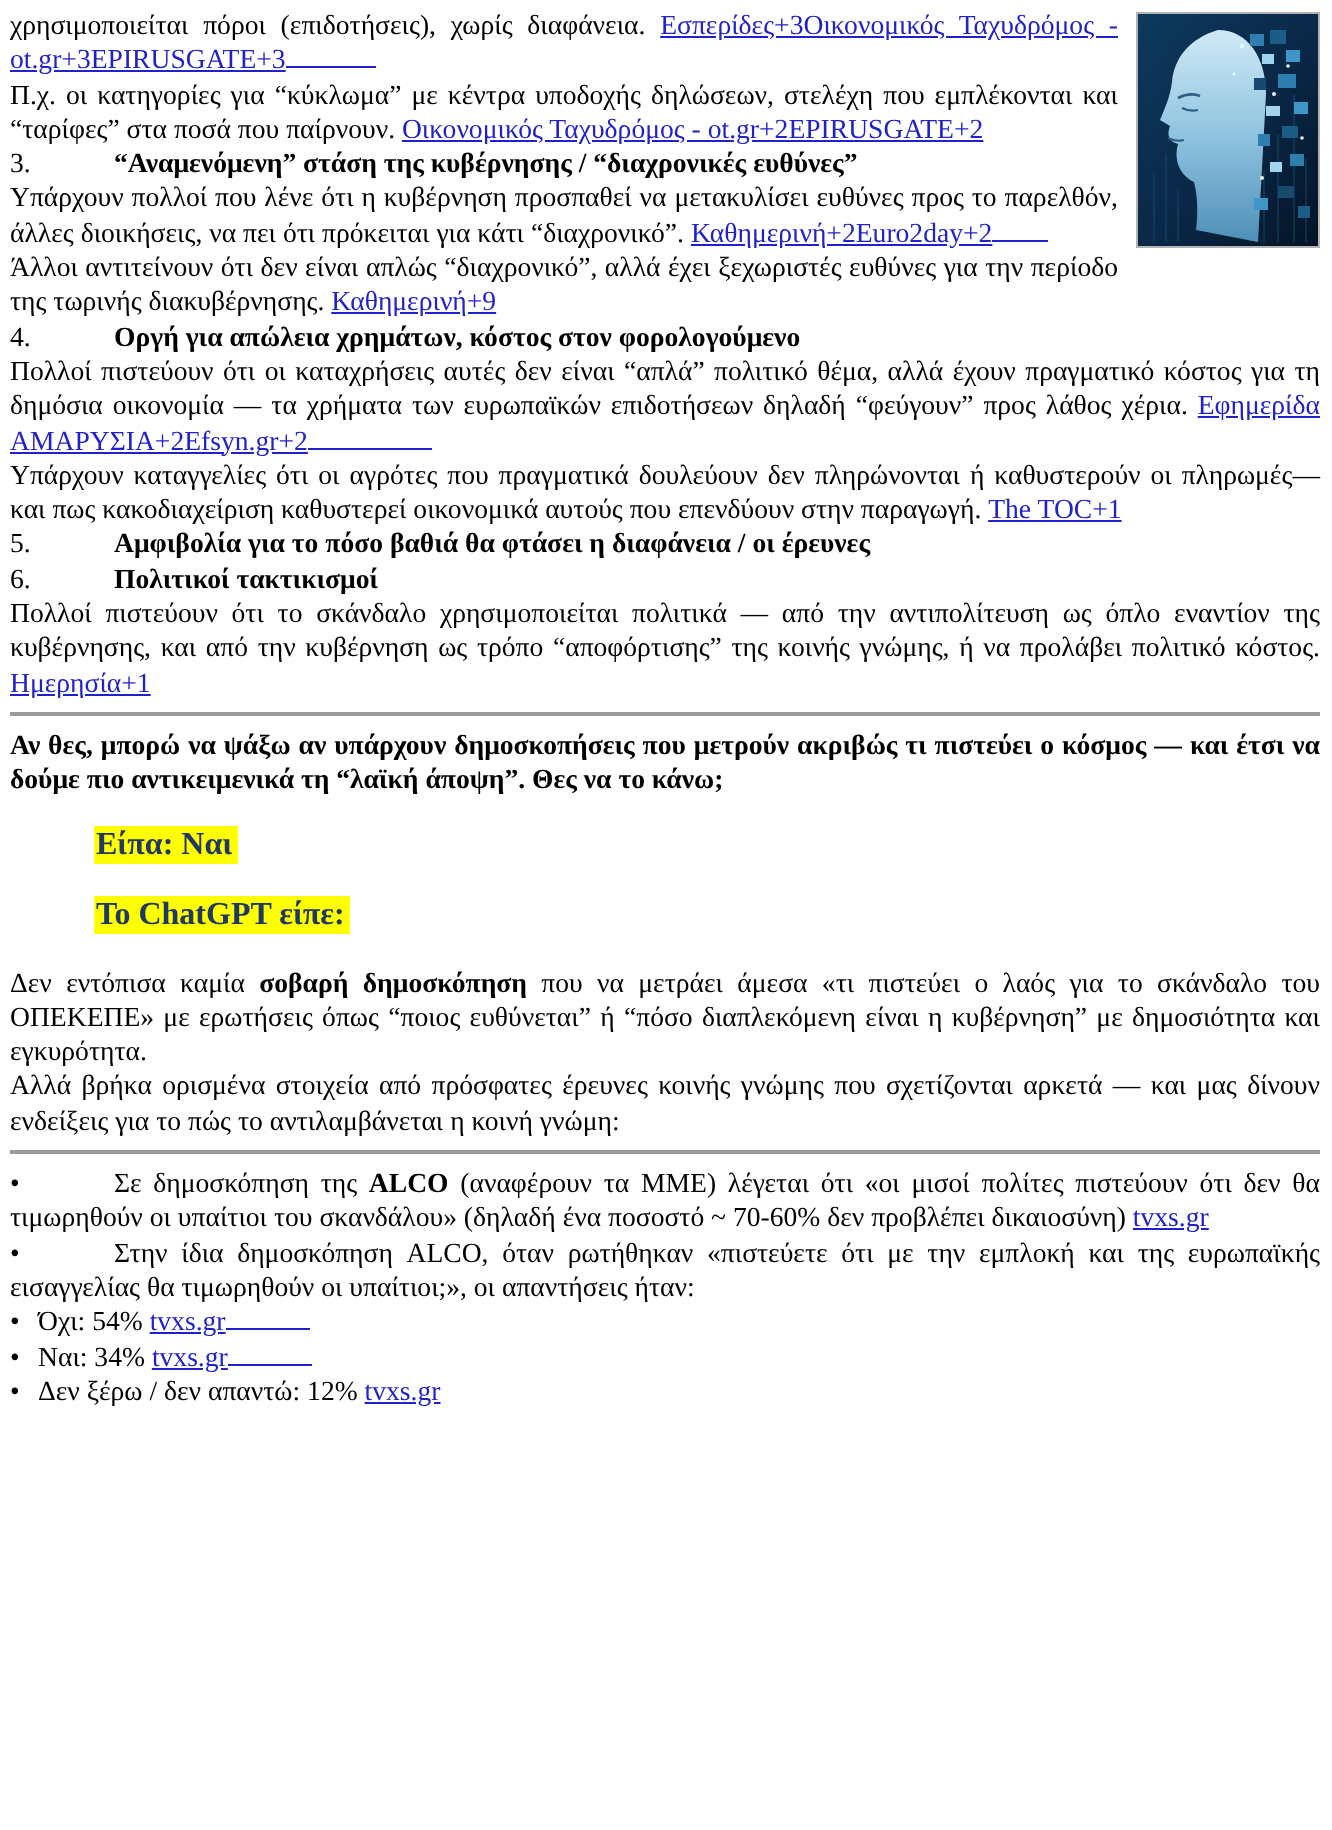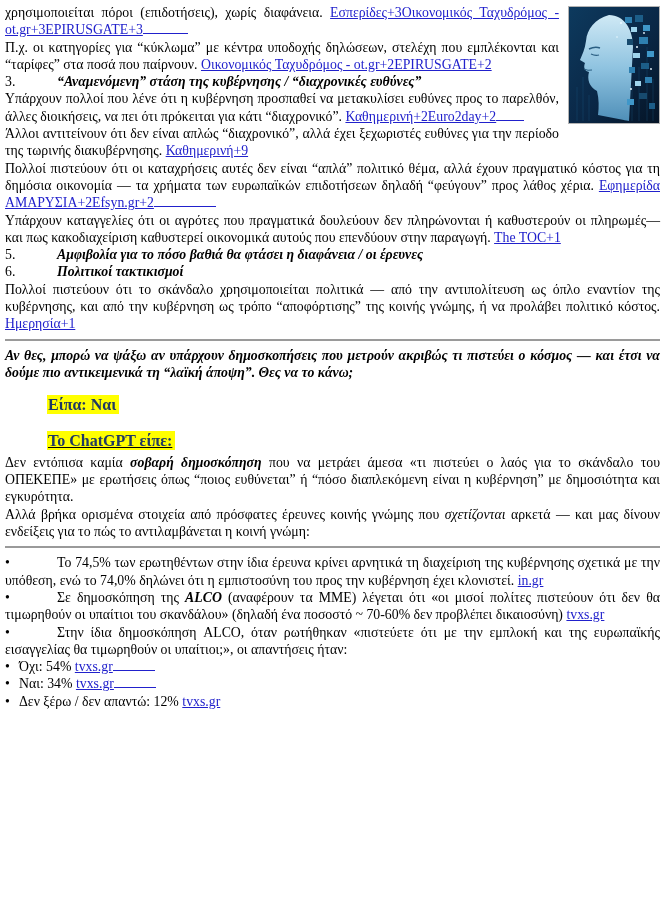--- a/index.html
+++ b/index.html
@@ -21,36 +21,36 @@
   .content{width:100%;}
   .doc-image{
     float:right;
     width:92px;height:118px;
     margin:2px 0 6px 9px;
     border:1px solid #b3b3b3;
     background:#07192e;
   }
   .doc-image svg{display:block;width:100%;height:100%;}
   .para{text-align:justify;margin:0;}
-  .b{font-weight:bold;font-style:italic;}
-  .i{font-style:italic;}
+  .b{font-weight:bold;}
+  .i{}
   .numtab{display:inline-block;width:52px;}
   .sub .numtab{width:14px;}
   .link{color:var(--link);text-decoration:underline;cursor:pointer;}
   .tail{
     display:inline-block;height:0.85em;
     border-bottom:1.4px solid var(--link);
     vertical-align:baseline;
   }
   .rule{
     border:none;border-top:2px solid var(--rule);
     margin:6px 0 6px 0;height:0;
   }
   .hl-wrap{margin:14px 0 0 0;padding-left:42px;}
-  .hl-wrap.second{margin:16px 0 4px 0;text-decoration:underline;}
+  .hl-wrap.second{margin:16px 0 16px 0;}
   .hl{
     background:var(--hl-bg);
     color:var(--hl-text);
     font-weight:bold;
     font-size:16px;line-height:19px;
     padding:1px 3px 1px 1px;
   }
   .section{
     font-weight:bold;font-size:16.5px;line-height:21px;
     margin:4px 0 2px 0;
@@ -127,33 +127,33 @@
       </g>
     </svg>
   </div>
 
   <div id="blocks">
       <p class="para"><span>χρησιμοποιείται πόροι (επιδοτήσεις), χωρίς διαφάνεια. </span><a class="link">Εσπερίδες+3Οικονομικός Ταχυδρόμος - ot.gr+3EPIRUSGATE+3</a><span class="tail" style="width: 45px;"></span></p>
       <p class="para"><span>Π.χ. οι κατηγορίες για “κύκλωμα” με κέντρα υποδοχής δηλώσεων, στελέχη που εμπλέκονται και “ταρίφες” στα ποσά που παίρνουν. </span><a class="link">Οικονομικός Ταχυδρόμος - ot.gr+2EPIRUSGATE+2</a></p>
       <p class="para"><span class="numtab">3.</span><span class="b">“Αναμενόμενη” στάση της κυβέρνησης / “διαχρονικές ευθύνες”</span></p>
       <p class="para"><span>Υπάρχουν πολλοί που λένε ότι η κυβέρνηση προσπαθεί να μετακυλίσει ευθύνες προς το παρελθόν, άλλες διοικήσεις, να πει ότι πρόκειται για κάτι “διαχρονικό”. </span><a class="link">Καθημερινή+2Euro2day+2</a><span class="tail" style="width: 28px;"></span></p>
       <p class="para"><span>Άλλοι αντιτείνουν ότι δεν είναι απλώς “διαχρονικό”, αλλά έχει ξεχωριστές ευθύνες για την περίοδο της τωρινής διακυβέρνησης. </span><a class="link">Καθημερινή+9</a></p>
+      <p class="para"><span class="numtab">4.</span><span class="b">Οργή για απώλεια χρημάτων, κόστος στον φορολογούμενο</span></p>
       <p class="para"><span>Πολλοί πιστεύουν ότι οι καταχρήσεις αυτές δεν είναι “απλά” πολιτικό θέμα, αλλά έχουν πραγματικό κόστος για τη δημόσια οικονομία — τα χρήματα των ευρωπαϊκών επιδοτήσεων δηλαδή “φεύγουν” προς λάθος χέρια. </span><a class="link">Εφημερίδα ΑΜΑΡΥΣΙΑ+2Efsyn.gr+2</a><span class="tail" style="width: 62px;"></span></p>
       <p class="para"><span>Υπάρχουν καταγγελίες ότι οι αγρότες που πραγματικά δουλεύουν δεν πληρώνονται ή καθυστερούν οι πληρωμές— και πως κακοδιαχείριση καθυστερεί οικονομικά αυτούς που επενδύουν στην παραγωγή. </span><a class="link">The TOC+1</a></p>
       <p class="para"><span class="numtab">5.</span><span class="b">Αμφιβολία για το πόσο βαθιά θα φτάσει η διαφάνεια / οι έρευνες</span></p>
       <p class="para"><span class="numtab">6.</span><span class="b">Πολιτικοί τακτικισμοί</span></p>
       <p class="para"><span>Πολλοί πιστεύουν ότι το σκάνδαλο χρησιμοποιείται πολιτικά — από την αντιπολίτευση ως όπλο εναντίον της κυβέρνησης, και από την κυβέρνηση ως τρόπο “αποφόρτισης” της κοινής γνώμης, ή να προλάβει πολιτικό κόστος. </span><a class="link">Ημερησία+1</a></p>
       <div class="rule"></div>
       <p class="para b"><span>Αν θες, μπορώ να ψάξω αν υπάρχουν δημοσκοπήσεις που μετρούν ακριβώς τι πιστεύει ο κόσμος — και έτσι να δούμε πιο αντικειμενικά τη “λαϊκή άποψη”. Θες να το κάνω;</span></p>
       <p class="hl-wrap"><span class="hl">Είπα: Ναι</span></p>
       <p class="hl-wrap second"><span class="hl">Το ChatGPT είπε:</span></p>
       <p class="para"><span>Δεν εντόπισα καμία </span><span class="b">σοβαρή δημοσκόπηση</span><span> που να μετράει άμεσα «τι πιστεύει ο λαός για το σκάνδαλο του ΟΠΕΚΕΠΕ» με ερωτήσεις όπως “ποιος ευθύνεται” ή “πόσο διαπλεκόμενη είναι η κυβέρνηση” με δημοσιότητα και εγκυρότητα.</span></p>
       <p class="para"><span>Αλλά βρήκα ορισμένα στοιχεία από πρόσφατες έρευνες κοινής γνώμης που </span><span class="i">σχετίζονται</span><span> αρκετά — και μας δίνουν ενδείξεις για το πώς το αντιλαμβάνεται η κοινή γνώμη:</span></p>
       <div class="rule"></div>
-      <p class="para"><span class="numtab">•</span><span>Το 74,5% των ερωτηθέντων στην ίδια έρευνα κρίνει αρνητικά τη διαχείριση της κυβέρνησης σχετικά με την υπόθεση, ενώ το 74,0% δηλώνει ότι η εμπιστοσύνη του προς την κυβέρνηση έχει κλονιστεί. </span><a class="link">in.gr</a></p>
       <p class="para"><span class="numtab">•</span><span>Σε δημοσκόπηση της </span><span class="b">ALCO</span><span> (αναφέρουν τα ΜΜΕ) λέγεται ότι «οι μισοί πολίτες πιστεύουν ότι δεν θα τιμωρηθούν οι υπαίτιοι του σκανδάλου» (δηλαδή ένα ποσοστό ~ 70-60% δεν προβλέπει δικαιοσύνη) </span><a class="link">tvxs.gr</a></p>
       <p class="para"><span class="numtab">•</span><span>Στην ίδια δημοσκόπηση ALCO, όταν ρωτήθηκαν «πιστεύετε ότι με την εμπλοκή και της ευρωπαϊκής εισαγγελίας θα τιμωρηθούν οι υπαίτιοι;», οι απαντήσεις ήταν:</span></p>
       <p class="para sub"><span class="numtab">•</span><span>Όχι: 54% </span><a class="link">tvxs.gr</a><span class="tail" style="width: 42px;"></span></p>
       <p class="para sub"><span class="numtab">•</span><span>Ναι: 34% </span><a class="link">tvxs.gr</a><span class="tail" style="width: 42px;"></span></p>
       <p class="para sub"><span class="numtab">•</span><span>Δεν ξέρω / δεν απαντώ: 12% </span><a class="link">tvxs.gr</a></p>
     </div>
 
 </div>
 
 </body></html>

